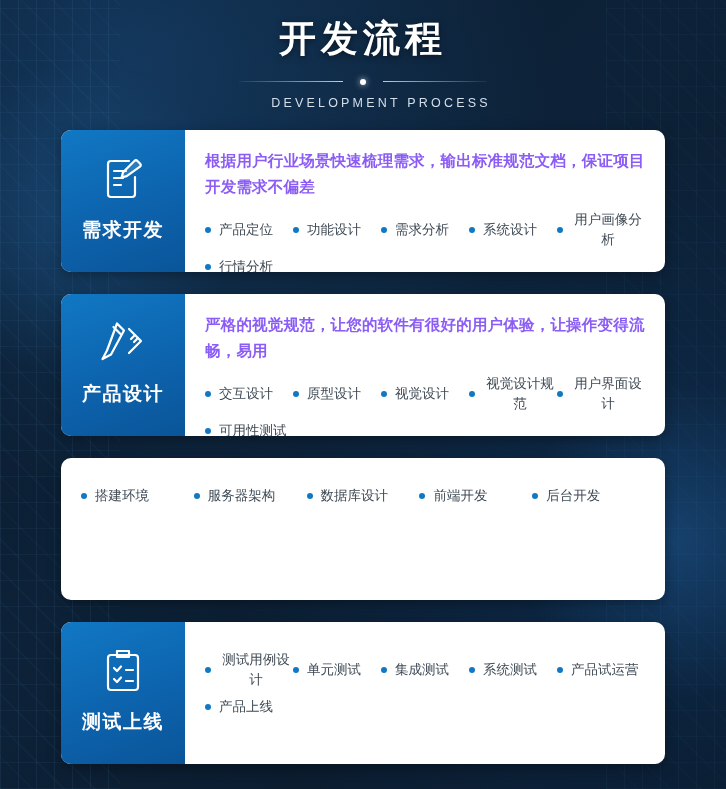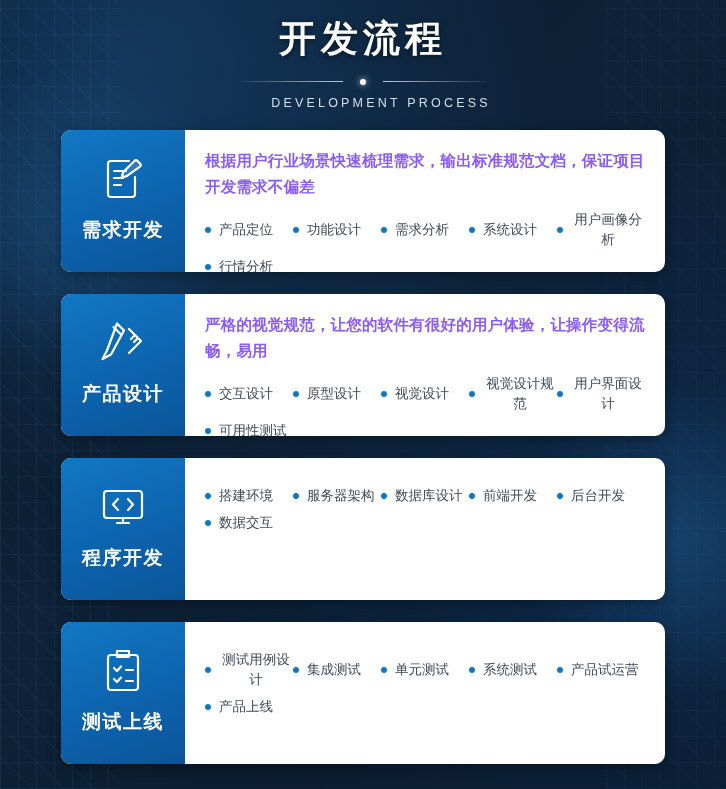--- a/index.html
+++ b/index.html
@@ -271,30 +271,20 @@
             </div>
           <div class="tag">
               <span class="bullet"></span>
               <span>可用性测试</span>
             </div>
         </div>
       </div>
     </div>
 
     <div class="step">
-      <div class="step-left">
-        <div class="step-icon">
-          <svg width="48" height="48" viewBox="0 0 48 48" fill="none" stroke="#ffffff" stroke-width="2.2" stroke-linecap="round" stroke-linejoin="round">
-            <rect x="5" y="8" width="38" height="27" rx="3"></rect>
-            <path d="M18 40h12M24 35v5"></path>
-            <path d="M19 16l-5 5.5 5 5.5M29 16l5 5.5-5 5.5"></path>
-          </svg>
-        </div>
-        <div class="step-name">程序开发</div>
-      </div>
       <div class="step-right">
         <div class="tags">
           <div class="tag">
               <span class="bullet"></span>
               <span>搭建环境</span>
             </div>
           <div class="tag">
               <span class="bullet"></span>
               <span>服务器架构</span>
             </div>
@@ -302,24 +292,20 @@
               <span class="bullet"></span>
               <span>数据库设计</span>
             </div>
           <div class="tag">
               <span class="bullet"></span>
               <span>前端开发</span>
             </div>
           <div class="tag">
               <span class="bullet"></span>
               <span>后台开发</span>
-            </div>
-          <div class="tag">
-              <span class="bullet"></span>
-              <span>数据交互</span>
             </div>
         </div>
       </div>
     </div>
 
     <div class="step">
       <div class="step-left">
         <div class="step-icon">
           <svg width="48" height="48" viewBox="0 0 48 48" fill="none" stroke="#ffffff" stroke-width="2.2" stroke-linecap="round" stroke-linejoin="round">
             <rect x="9" y="8" width="30" height="35" rx="3"></rect>
@@ -331,25 +317,25 @@
         <div class="step-name">测试上线</div>
       </div>
       <div class="step-right">
         <div class="tags">
           <div class="tag">
               <span class="bullet"></span>
               <span>测试用例设计</span>
             </div>
           <div class="tag">
               <span class="bullet"></span>
+              <span>单元测试</span>
+            </div>
+          <div class="tag">
+              <span class="bullet"></span>
               <span>集成测试</span>
-            </div>
-          <div class="tag">
-              <span class="bullet"></span>
-              <span>单元测试</span>
             </div>
           <div class="tag">
               <span class="bullet"></span>
               <span>系统测试</span>
             </div>
           <div class="tag">
               <span class="bullet"></span>
               <span>产品试运营</span>
             </div>
           <div class="tag">

